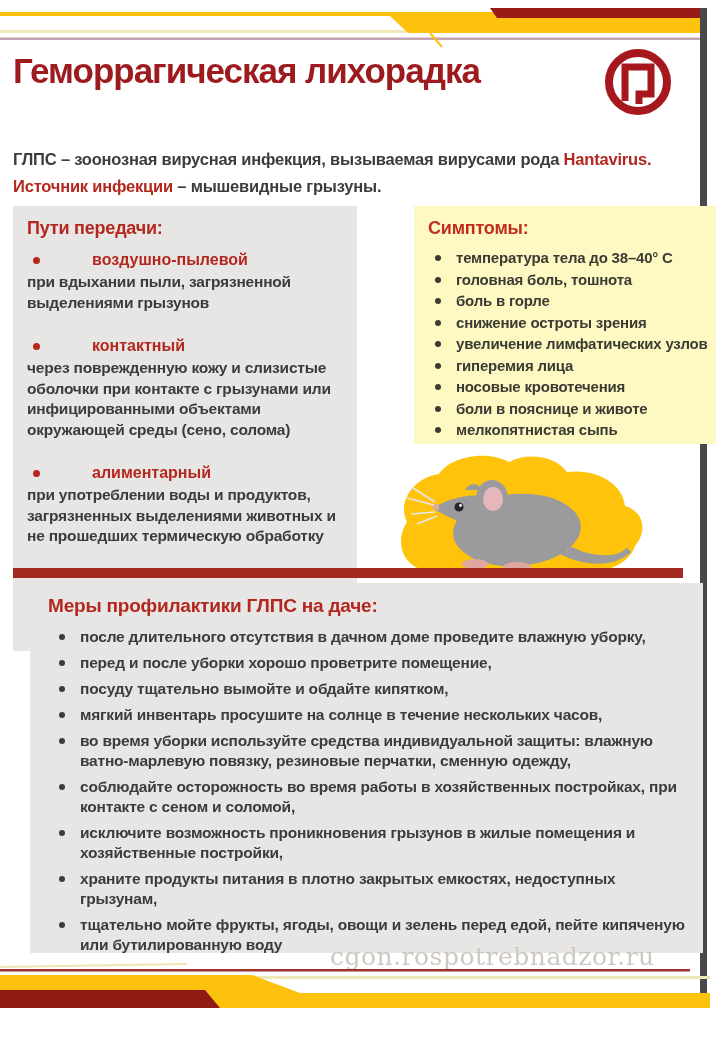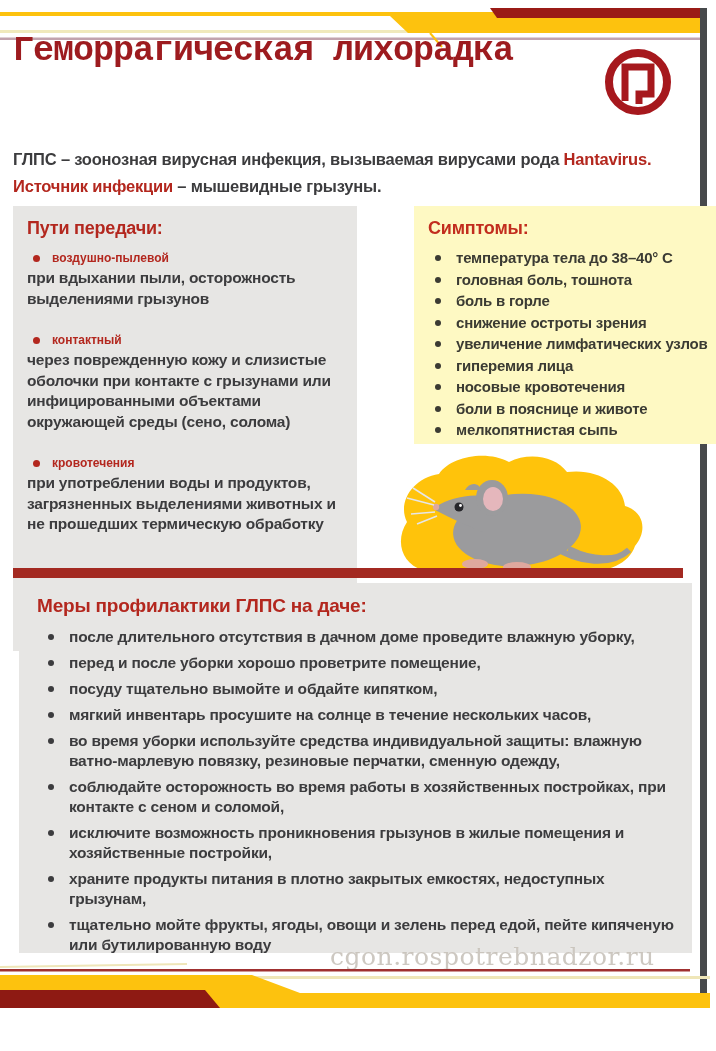--- a/index.html
+++ b/index.html
@@ -3,55 +3,55 @@
 <meta charset="utf-8">
 <style>
   html,body{margin:0;padding:0;background:#fff;}
   .poster{
     position:relative;width:716px;height:1051px;background:#ffffff;overflow:hidden;
     font-family:"Liberation Sans",sans-serif;font-weight:bold;
   }
   .decor-svg{position:absolute;left:0;display:block;}
   .page-shadow{position:absolute;left:700px;top:8px;width:7px;height:1000px;background:#47494B;}
   .page-title{
-    position:absolute;left:13px;top:30px;margin:0;width:600px;
-    font-size:35px;line-height:42px;letter-spacing:-1px;color:#9D1B1F;font-family:Liberation Mono, monospace;
+    position:absolute;left:13px;top:50px;margin:0;width:600px;
+    font-size:35px;line-height:42px;letter-spacing:-1px;color:#9D1B1F;
   }
   .logo{position:absolute;left:601px;top:46px;width:74px;height:74px;}
   .intro{
     position:absolute;left:13px;top:146px;margin:0;width:672px;
     font-size:16.5px;line-height:27px;color:#3C3C3E;letter-spacing:-0.2px;
   }
   .red{color:#B3271E;margin-top:8px;}
   .panel{position:absolute;box-sizing:border-box;overflow:hidden;}
   .panel h2{margin:0 0 12px 0;font-size:18px;letter-spacing:-0.2px;}
   .routes-box{
     left:13px;top:206px;width:344px;height:445px;background:#E7E6E4;padding:12px 14px;
   }
   .routes-box h2{color:#B3271E;}
   .route{margin-bottom:24px;}
-  .route-label{display:flex;align-items:center;color:#B3271E;font-size:12px;margin-bottom:3px;}
+  .route-label{display:flex;align-items:center;color:#B3271E;font-size:16px;margin-bottom:3px;gap:40px;}
   .bullet-dot{width:7px;height:7px;border-radius:50%;background:#B3271E;margin:0 12px 0 6px;flex:0 0 auto;}
   .route-desc{font-size:15.5px;line-height:20.5px;color:#3C3C3E;letter-spacing:-0.2px;}
   .symptoms-box{
     left:368px;top:206px;width:318px;height:238px;background:#fef9c3;padding:12px 14px;margin-left:46px;
   }
   .symptoms-box h2{color:#C22D1E;margin-bottom:8px;}
   .plain-list{list-style:none;margin:0;padding:0;}
   .plain-list li{
     position:relative;padding-left:28px;font-size:15px;line-height:21.5px;
     color:#3B3B33;letter-spacing:-0.2px;
   }
   .plain-list li::before{
     content:"";position:absolute;left:7px;top:8px;width:6px;height:6px;border-radius:50%;background:#3B3B33;
   }
   .mouse-wrap{position:absolute;left:395px;top:450px;width:252px;height:124px;}
   .divider{position:absolute;left:13px;top:568px;width:670px;height:10px;background:#A32921;}
   .prevention-box{
-    left:19px;top:583px;width:673px;height:370px;background:#E7E6E4;padding:10px 16px;
+    left:30px;top:583px;width:673px;height:370px;background:#E7E6E4;padding:10px 16px;
   }
   .prevention-box h2{color:#B3271E;font-size:19px;margin:2px 0 10px 2px;}
   .prev-list{list-style:none;margin:0;padding:0;}
   .prev-list li{
     position:relative;padding-left:34px;font-size:15.5px;line-height:20px;
     color:#3C3C3E;letter-spacing:-0.2px;margin-bottom:6px;
   }
   .prev-list li::before{
     content:"";position:absolute;left:13px;top:7px;width:6px;height:6px;border-radius:50%;background:#3C3C3E;
   }
@@ -94,35 +94,35 @@
 
   <section class="panel routes-box">
     <h2>Пути передачи:</h2>
     <div>
 
         <div class="route">
           <div class="route-label">
             <span class="bullet-dot"></span>
             <span>воздушно-пылевой</span>
           </div>
-          <div class="route-desc">при вдыхании пыли, осторожность выделениями грызунов</div>
+          <div class="route-desc">при вдыхании пыли, загрязненной выделениями грызунов</div>
         </div>
 
         <div class="route">
           <div class="route-label">
             <span class="bullet-dot"></span>
             <span>контактный</span>
           </div>
           <div class="route-desc">через поврежденную кожу и слизистые оболочки при контакте с грызунами или инфицированными объектами окружающей среды (сено, солома)</div>
         </div>
 
         <div class="route">
           <div class="route-label">
             <span class="bullet-dot"></span>
-            <span>кровотечения</span>
+            <span>алиментарный</span>
           </div>
           <div class="route-desc">при употреблении воды и продуктов, загрязненных выделениями животных и не прошедших термическую обработку</div>
         </div>
       </div>
   </section>
 
   <section class="panel symptoms-box">
     <h2>Симптомы:</h2>
     <ul class="plain-list">
 

